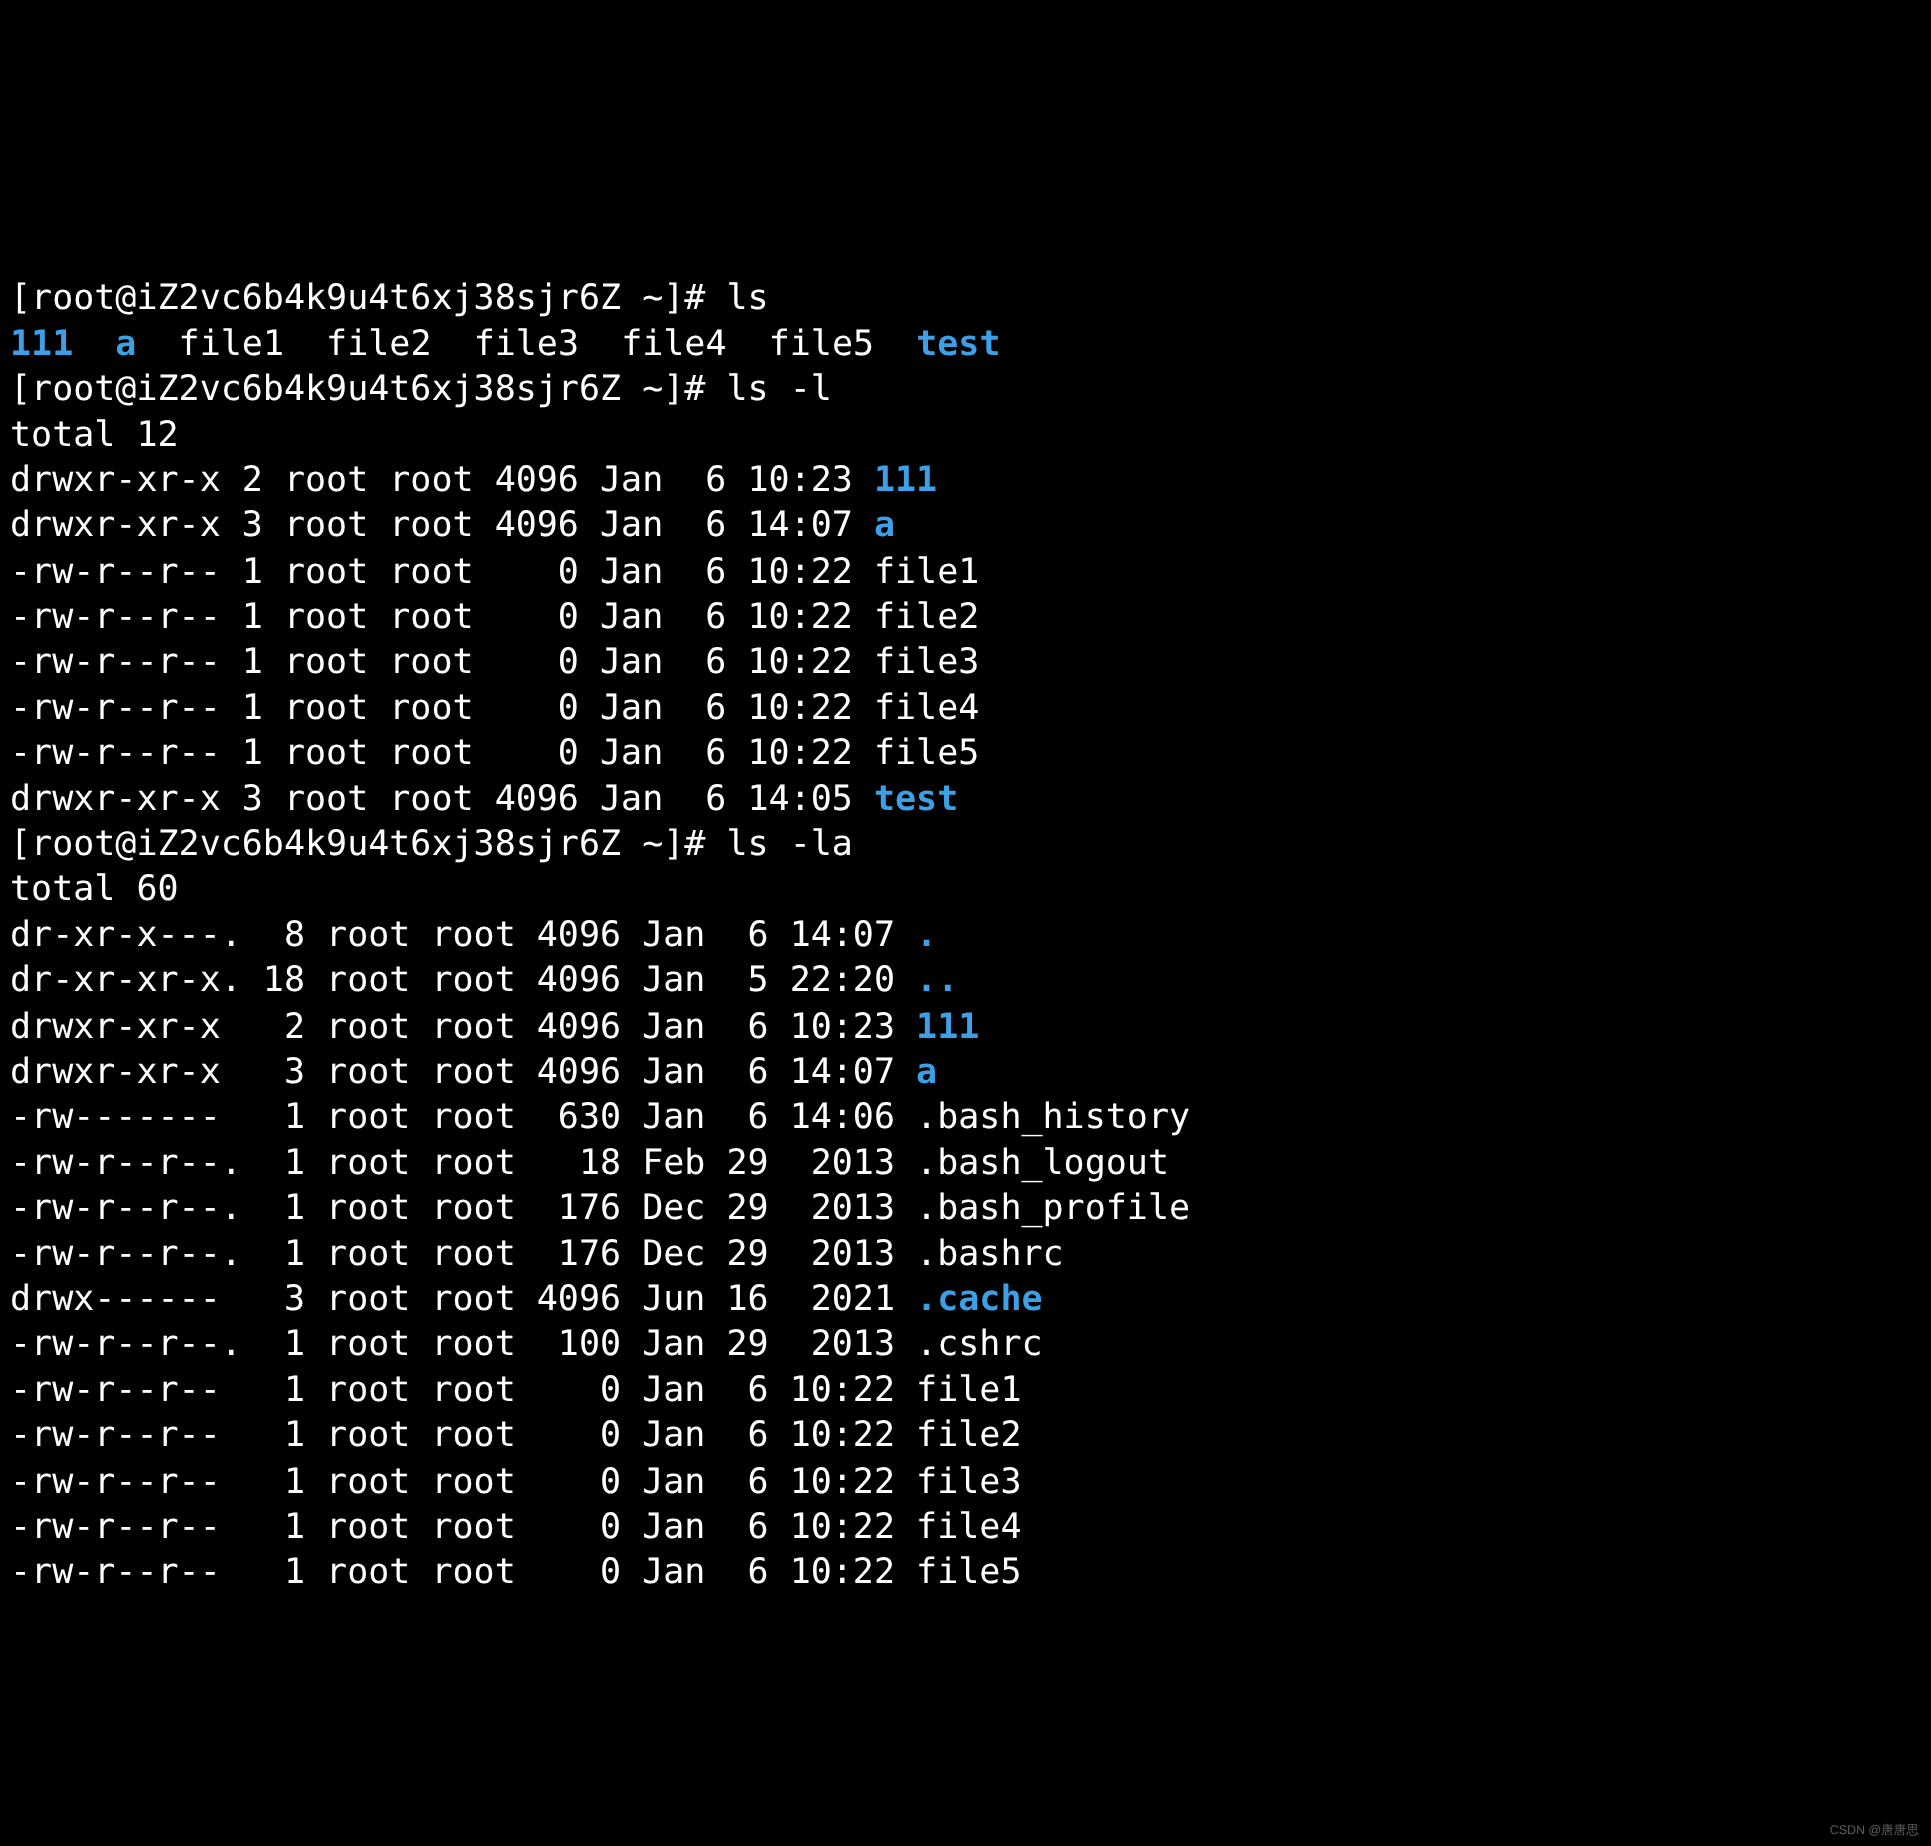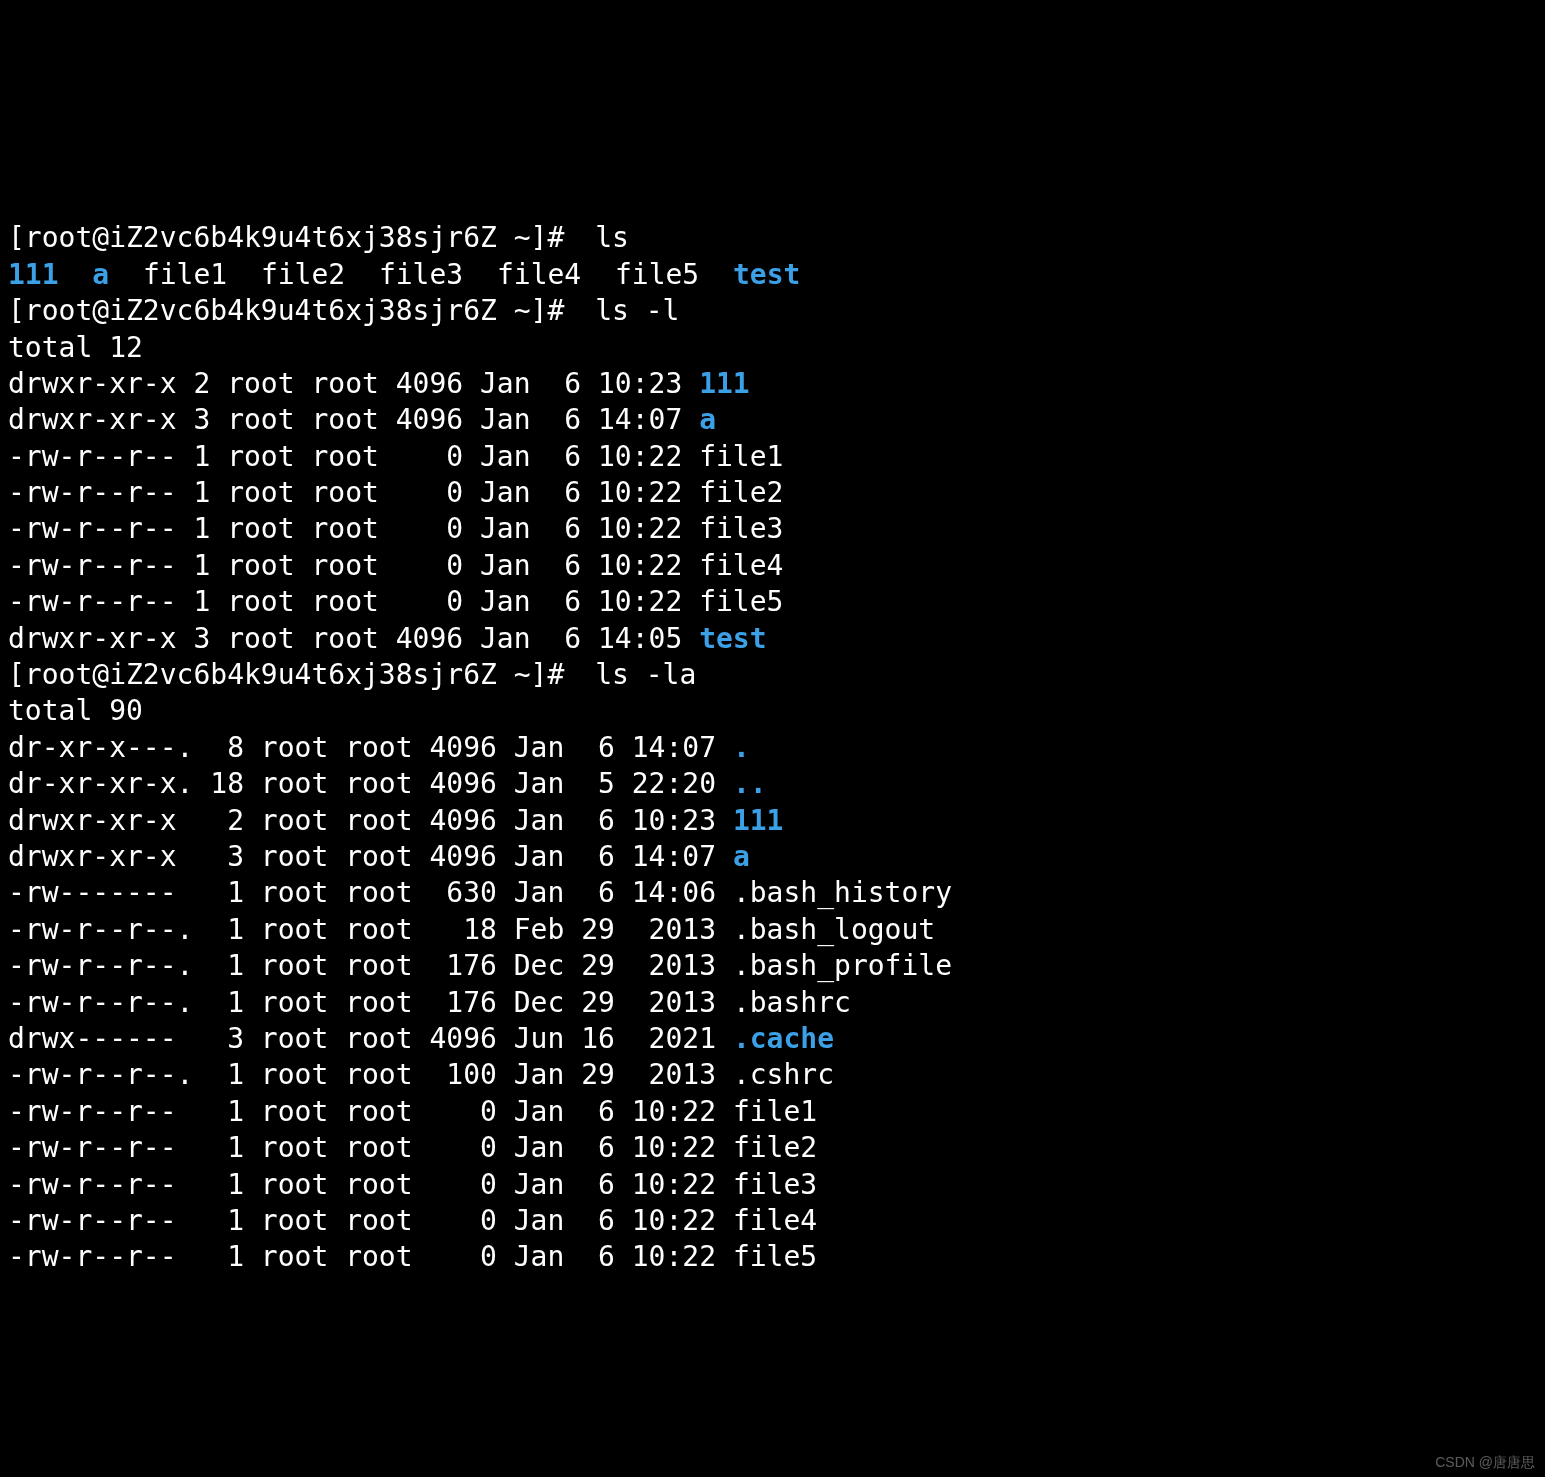--- a/index.html
+++ b/index.html
@@ -11,26 +11,26 @@
     font-size: 28px;
     line-height: 1.3;
     white-space: pre;
   }
   .terminal {
     padding: 2px 8px 10px 8px;
   }
   .dir { color: #3ca0e6; font-weight: bold; }
   .plain { color: #fff; }
   .prompt { color: #fff; }
-  .cmd { color: #fff; margin-left: 14px; }
+  .cmd { color: #fff; }
   .watermark {
     position: fixed;
     right: 10px;
     bottom: 6px;
-    font-size: 14px;
+    font-size: 10px;
     color: rgba(255,255,255,0.35);
     font-family: sans-serif;
     white-space: nowrap;
   }
 </style>
 </head>
 <body>
 
 
 
@@ -41,21 +41,21 @@
 <span>total 12</span>
 <span id="ls-l-block"><span>drwxr-xr-x 2 root root 4096 Jan  6 10:23 </span><span class="dir">111</span>
 <span>drwxr-xr-x 3 root root 4096 Jan  6 14:07 </span><span class="dir">a</span>
 <span>-rw-r--r-- 1 root root    0 Jan  6 10:22 </span><span class="plain">file1</span>
 <span>-rw-r--r-- 1 root root    0 Jan  6 10:22 </span><span class="plain">file2</span>
 <span>-rw-r--r-- 1 root root    0 Jan  6 10:22 </span><span class="plain">file3</span>
 <span>-rw-r--r-- 1 root root    0 Jan  6 10:22 </span><span class="plain">file4</span>
 <span>-rw-r--r-- 1 root root    0 Jan  6 10:22 </span><span class="plain">file5</span>
 <span>drwxr-xr-x 3 root root 4096 Jan  6 14:05 </span><span class="dir">test</span></span>
 <span class="prompt">[root@iZ2vc6b4k9u4t6xj38sjr6Z ~]# </span><span class="cmd">ls -la</span>
-<span>total 90</span>
+<span>total 60</span>
 <span id="ls-la-block"><span>dr-xr-x---.  8 root root 4096 Jan  6 14:07 </span><span class="dir">.</span>
 <span>dr-xr-xr-x. 18 root root 4096 Jan  5 22:20 </span><span class="dir">..</span>
 <span>drwxr-xr-x   2 root root 4096 Jan  6 10:23 </span><span class="dir">111</span>
 <span>drwxr-xr-x   3 root root 4096 Jan  6 14:07 </span><span class="dir">a</span>
 <span>-rw-------   1 root root  630 Jan  6 14:06 </span><span class="plain">.bash_history</span>
 <span>-rw-r--r--.  1 root root   18 Feb 29  2013 </span><span class="plain">.bash_logout</span>
 <span>-rw-r--r--.  1 root root  176 Dec 29  2013 </span><span class="plain">.bash_profile</span>
 <span>-rw-r--r--.  1 root root  176 Dec 29  2013 </span><span class="plain">.bashrc</span>
 <span>drwx------   3 root root 4096 Jun 16  2021 </span><span class="dir">.cache</span>
 <span>-rw-r--r--.  1 root root  100 Jan 29  2013 </span><span class="plain">.cshrc</span>

